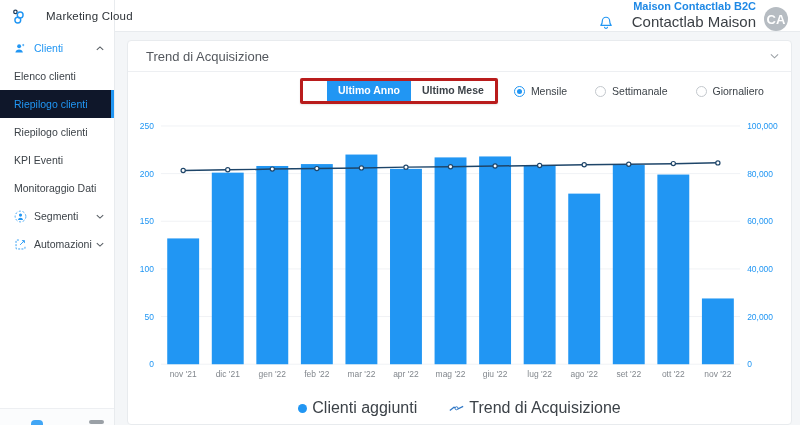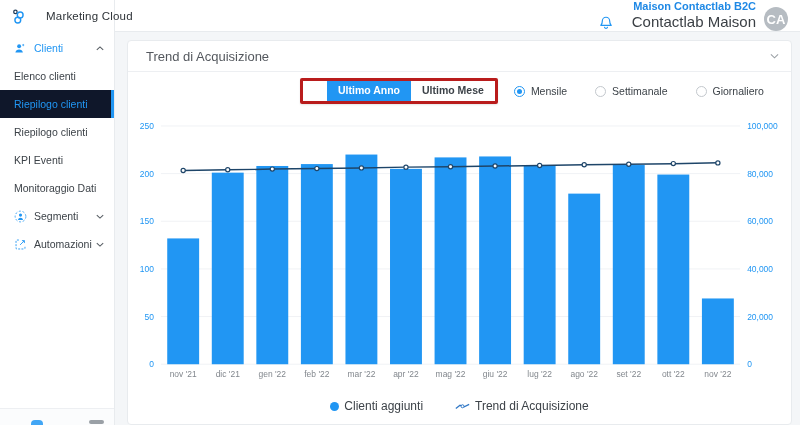--- a/index.html
+++ b/index.html
@@ -48,21 +48,21 @@
                font-family:inherit; cursor:pointer; line-height:1.1; }
   .tg button.sel { background:#2196f3; color:#fff; }
   .radios { display:flex; gap:28px; margin-left:16px; align-items:center; }
   .radio { display:flex; align-items:center; gap:6px; font-size:10.5px; color:#3c4248; cursor:pointer; }
   .rdot { width:11px; height:11px; border-radius:50%; border:1px solid #c3c8cd; background:#fff; position:relative; flex-shrink:0; }
   .radio.sel .rdot { border-color:#2196f3; }
   .radio.sel .rdot::after { content:""; position:absolute; top:2px; left:2px; right:2px; bottom:2px; border-radius:50%; background:#2196f3; }
 
   #chart-svg { display:block; width:100%; height:auto; flex-shrink:0; }
   #chart-svg text { font-family:"Liberation Sans", sans-serif; }
-  .legend { display:flex; justify-content:center; gap:32px; align-items:flex-end; font-size:12px; color:#3c4248; flex-shrink:0; }
+  .legend { display:flex; justify-content:center; gap:32px; align-items:flex-end; font-size:16px; color:#3c4248; flex-shrink:0; }
   .lg-item { display:flex; align-items:center; gap:5px; cursor:pointer; }
   .lg-dot { width:9px; height:9px; border-radius:50%; background:#2196f3; }
 </style>
 </head>
 <body>
 
 <div class="app">
 
   <aside class="sidebar">
     <div class="logo">

